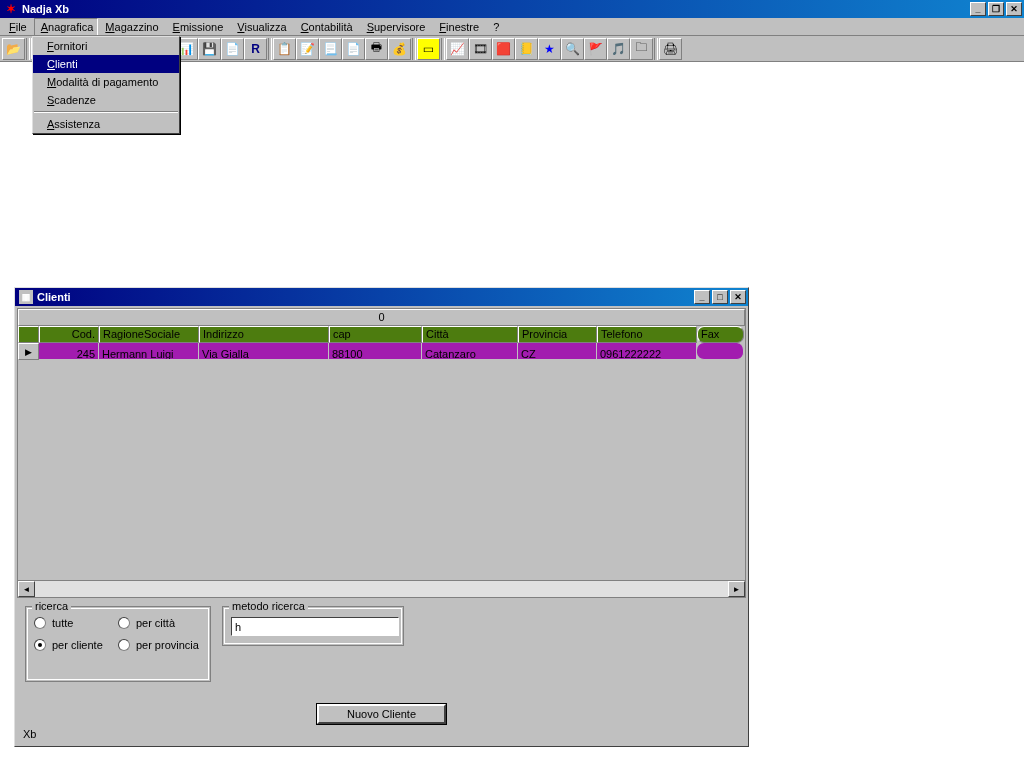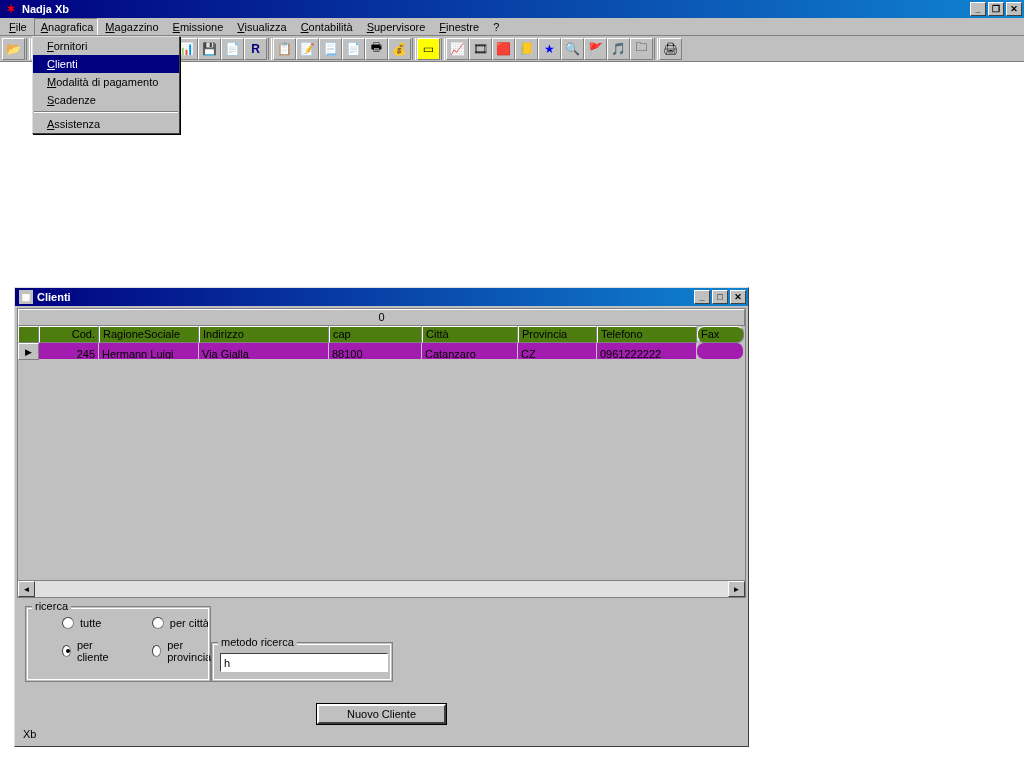--- a/index.html
+++ b/index.html
@@ -56,26 +56,26 @@
 .c-cod { width: 60px; text-align: right; }
 .c-rag { width: 100px; }
 .c-ind { width: 130px; }
 .c-cap { width: 93px; }
 .c-cit { width: 96px; }
 .c-pro { width: 79px; }
 .c-tel { width: 100px; }
 .c-fax { width: 47px; border-radius: 7px; }
 
 
-.bottom-area { display: flex; padding: 6px 10px 4px 10px; gap: 0; align-items: flex-end; }
+.bottom-area { display: flex; padding: 6px 10px 4px 10px; gap: 11px; align-items: flex-start; }
 .fieldset { border: 1px solid #808080; position: relative; padding: 10px 8px 8px 8px; }
 .fieldset::after { content: ""; position: absolute; inset: 1px; border: 1px solid #fff; pointer-events: none; }
 .fieldset .legend { position: absolute; top: -7px; left: 6px; background: #c0c0c0; padding: 0 3px; z-index: 2; }
 .radio-grid { display: grid; grid-template-columns: auto auto; gap: 10px 12px; }
-.radio-item { display: flex; align-items: center; gap: 6px; margin-left: 28px; }
+.radio-item { display: flex; align-items: center; gap: 6px; }
 .radio-circle { width: 12px; height: 12px; border-radius: 50%; background: #fff; border: 1px solid #808080; border-top-color: #404040; border-left-color: #404040; position: relative; }
 .radio-circle.checked::after { content: ""; position: absolute; width: 4px; height: 4px; background: #000; border-radius: 50%; top: 3px; left: 3px; }
 .text-input { background: #fff; border: 1px solid #808080; border-top-color: #404040; border-left-color: #404040; border-right-color: #fff; border-bottom-color: #fff; height: 19px; padding: 1px 3px; font-family: inherit; font-size: 11px; width: 168px; }
 
 .new-client-row { display: flex; justify-content: center; margin-top: 18px; }
 .button { background: #c0c0c0; border: 2px solid #404040; border-top-color: #fff; border-left-color: #fff; padding: 2px 28px; font-family: inherit; font-size: 11px; outline: 1px solid #000; }
 
 .status-line { padding: 4px 8px; }
 </style>
 </head>

